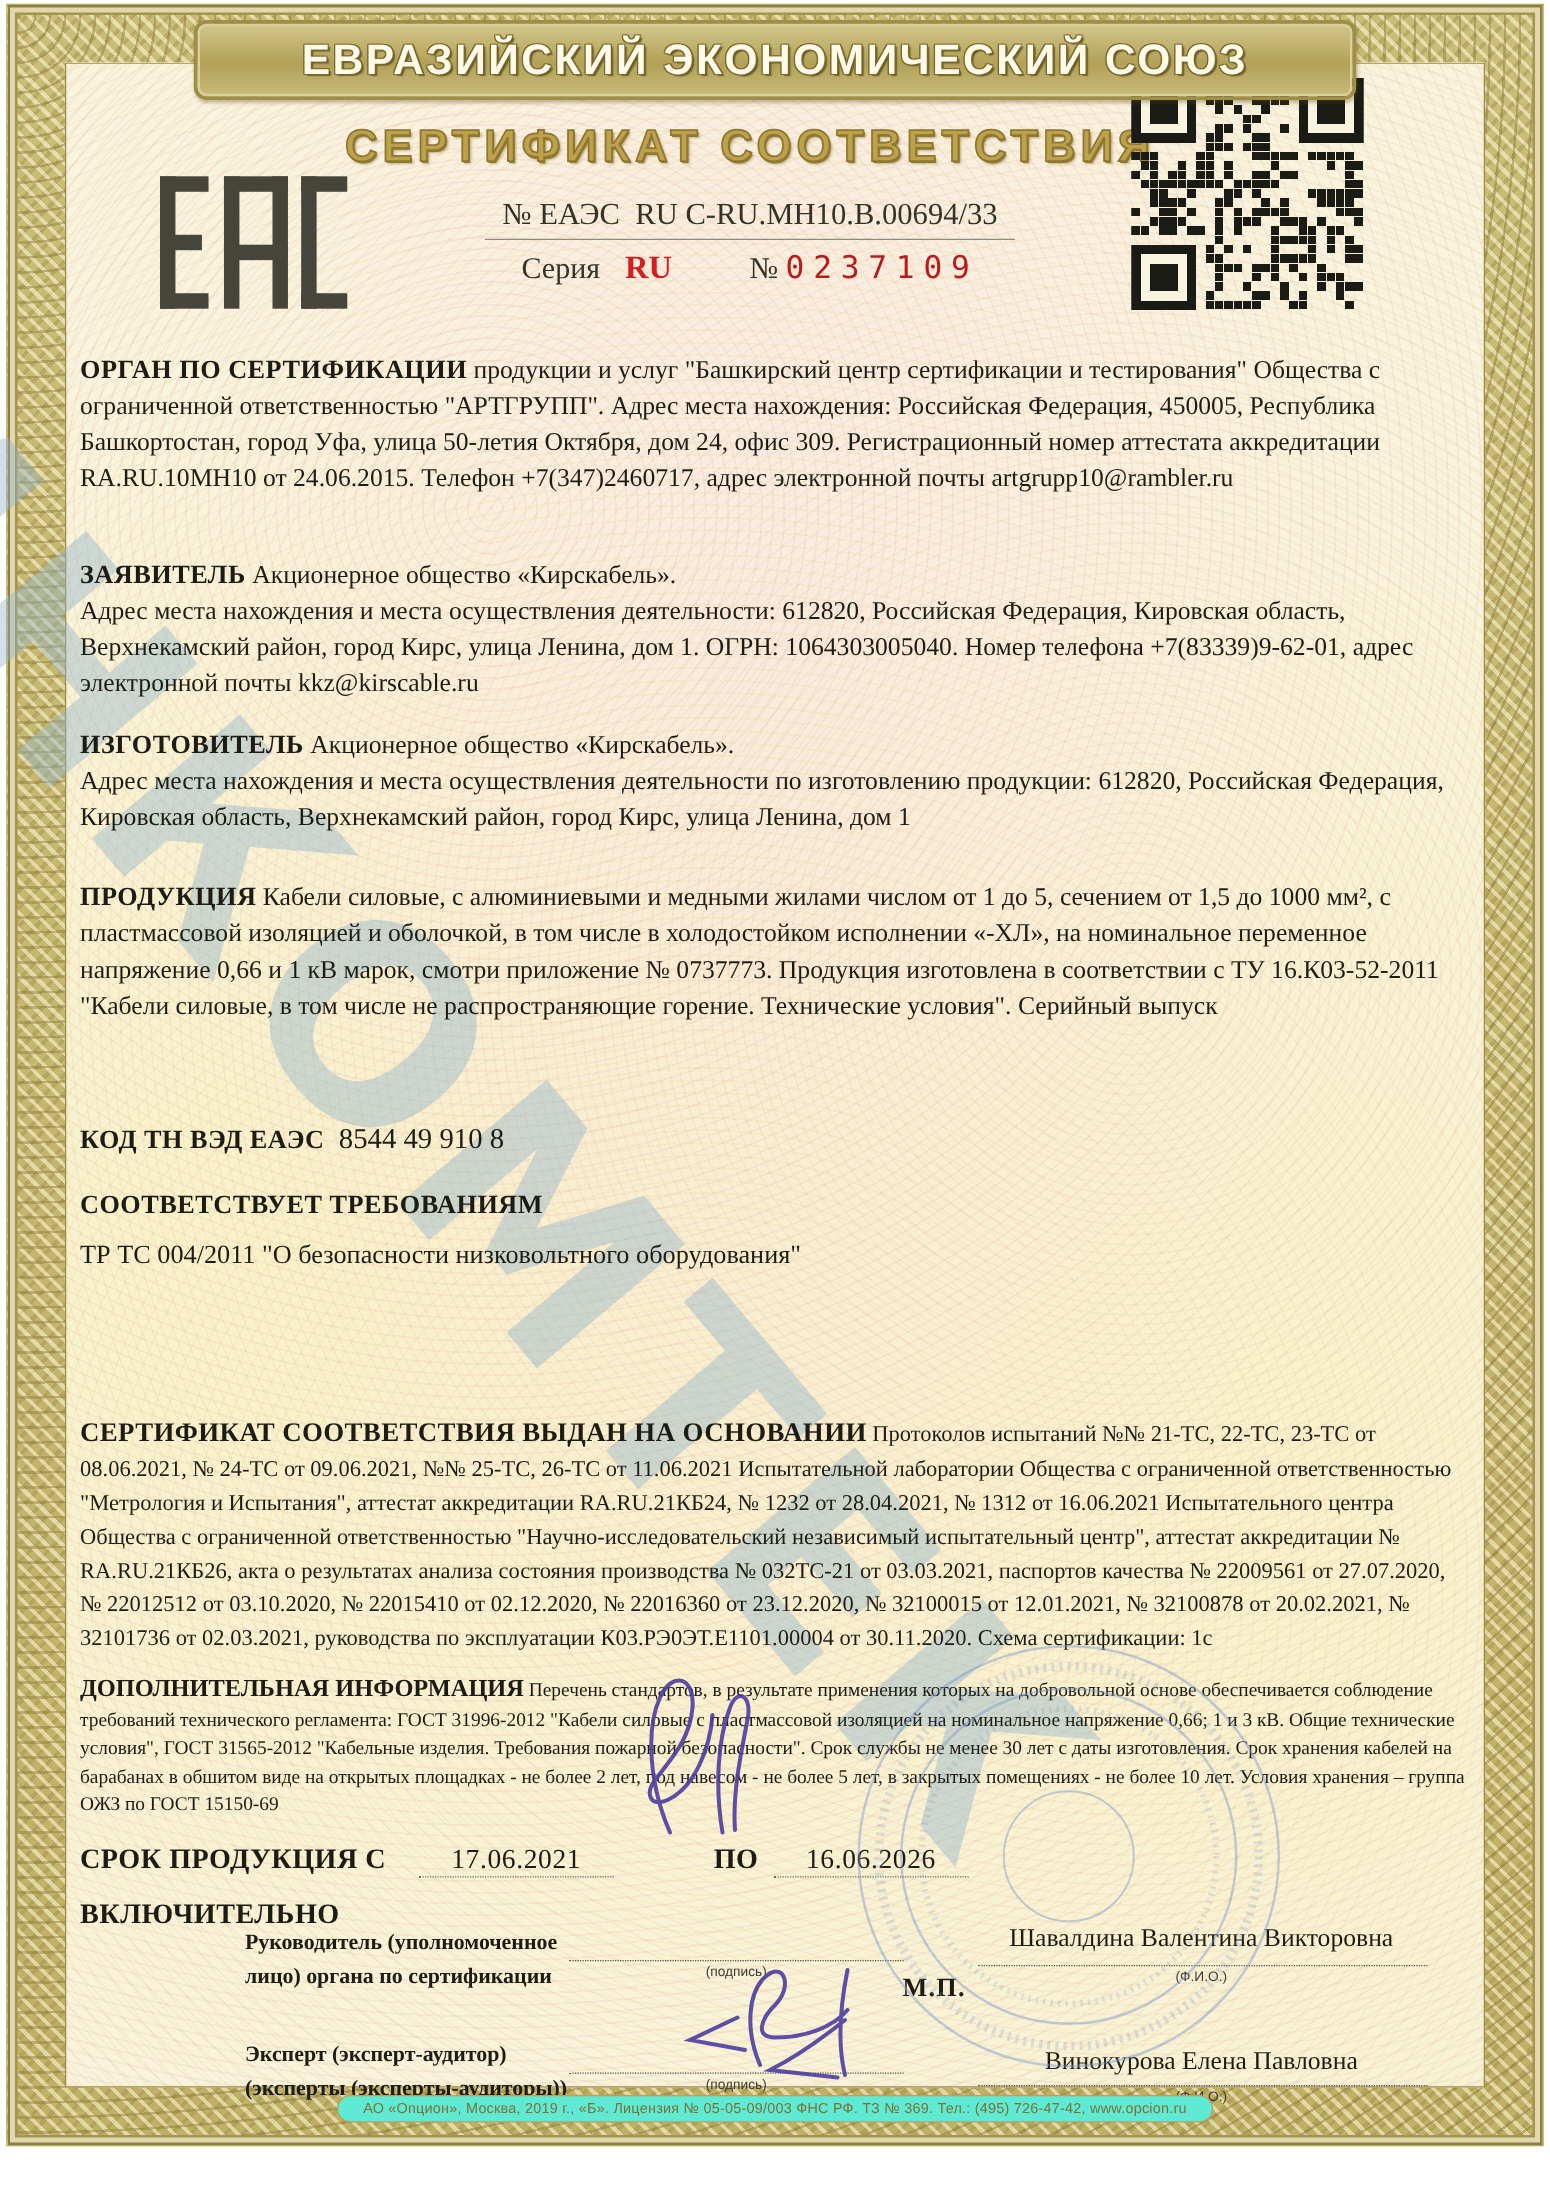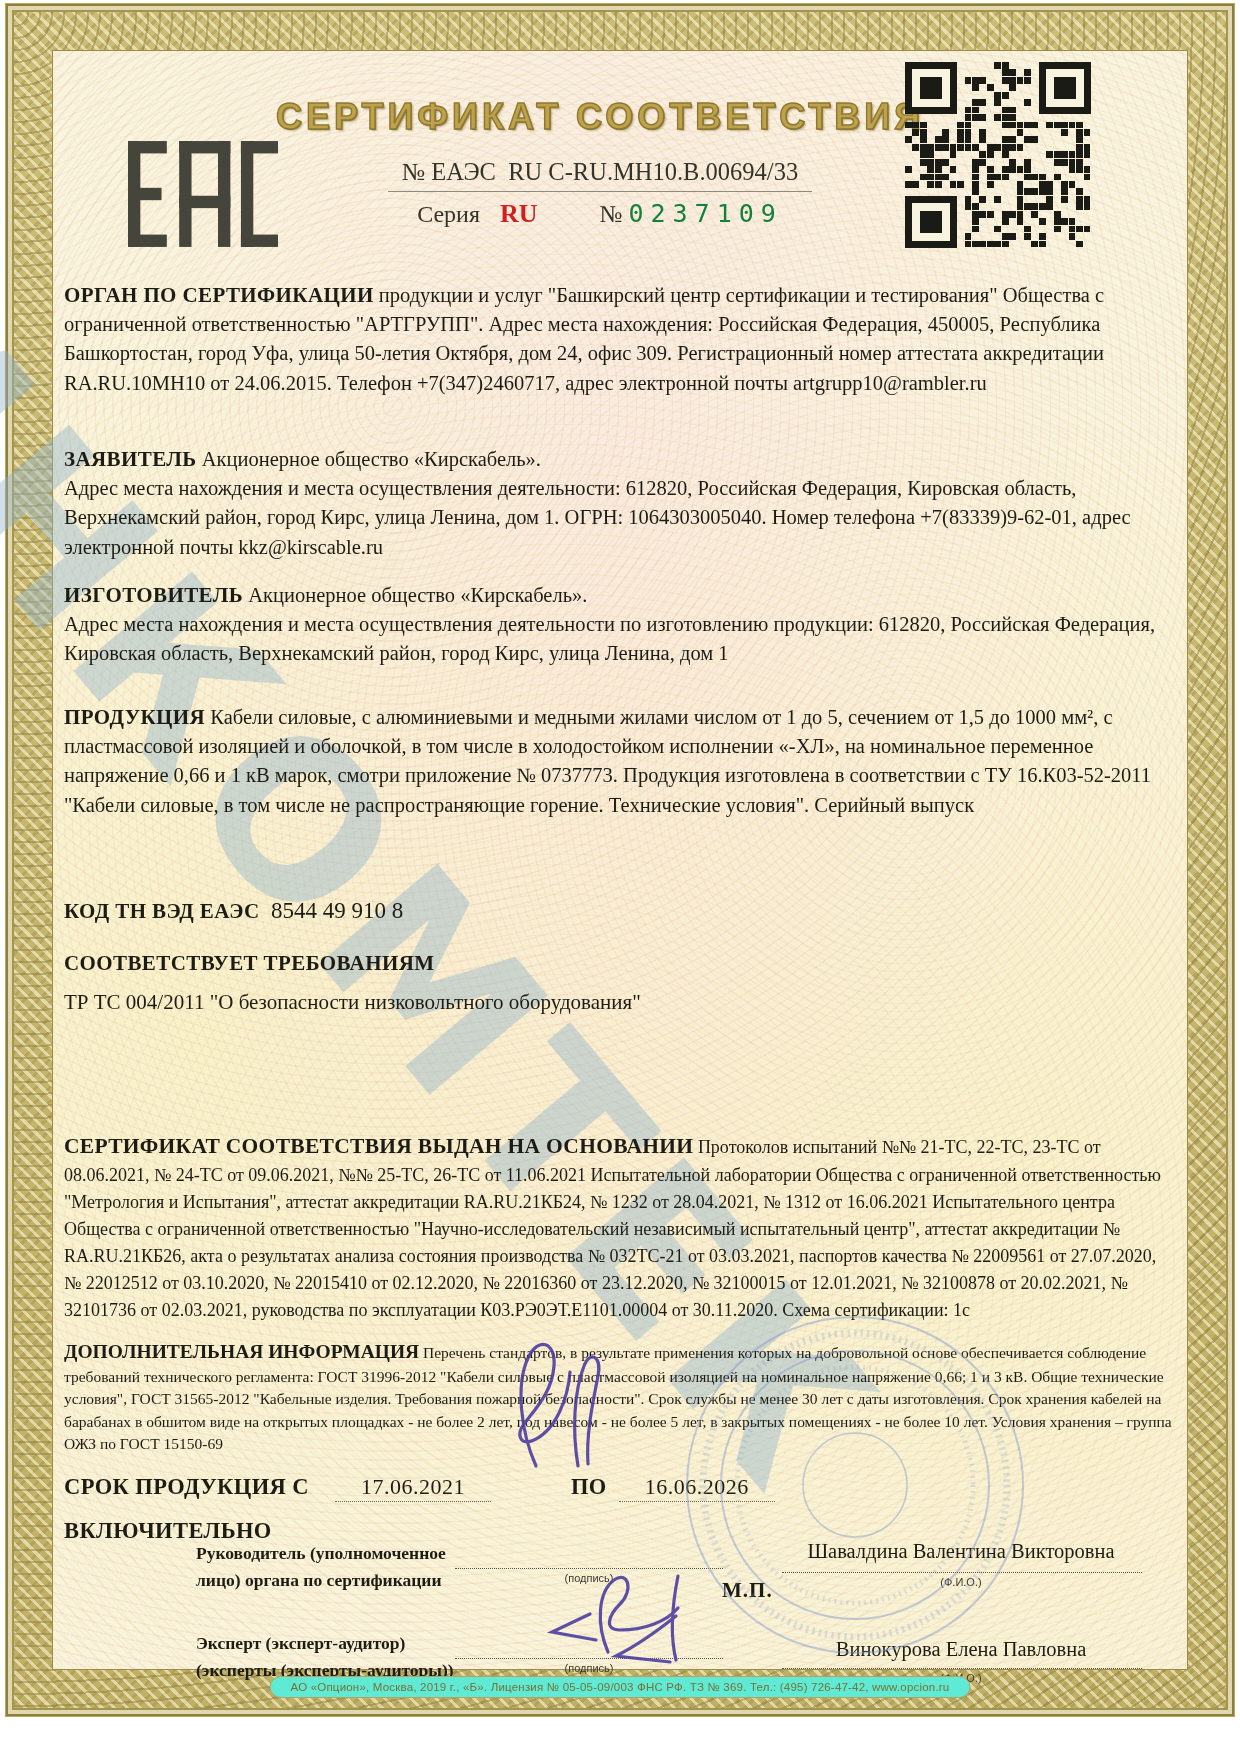--- a/index.html
+++ b/index.html
@@ -39,21 +39,21 @@
   .doc-title{position:absolute;top:96px;left:170px;width:860px;text-align:center;z-index:3;
     font-family:"Liberation Sans", sans-serif;font-weight:bold;font-size:36px;letter-spacing:4px;
     color:#bda14b;-webkit-text-stroke:1.4px #8e7831;
     text-shadow:1px 1px 0 #8f7a30, 2px 2px 2px rgba(120,100,40,.45);}
   .cert-line{position:absolute;top:158px;left:170px;width:860px;text-align:center;z-index:3;
     font-size:24.5px;color:#34332a;}
   .cert-line .rule{display:inline-block;border-bottom:1.5px solid #8c8b7c;padding:0 14px 5px 14px;}
   .series-line{position:absolute;top:199px;left:170px;width:860px;text-align:center;z-index:3;
     font-size:24px;color:#34332a;}
   .series-val{color:#cf1f1f;font-weight:bold;font-size:26px;margin:0 56px 0 14px;}
-  .blank-no{color:#15803d;font-family:"DejaVu Sans Mono", monospace;font-size:25px;
+  .blank-no{color:#b91c1c;font-family:"DejaVu Sans Mono", monospace;font-size:25px;
     letter-spacing:7px;text-align:center;}
   .eac{position:absolute;left:128px;top:134px;z-index:3;}
   .qr{position:absolute;left:905px;top:62px;width:186px;height:186px;z-index:3;}
   
   .sec{position:absolute;left:64px;width:1114px;z-index:2;font-size:20.5px;line-height:1.42;}
   .lbl{font-weight:bold;font-size:21px;letter-spacing:.4px;}
   .big-lbl{font-weight:bold;font-size:21.5px;letter-spacing:.3px;}
   .sec-org{top:260px;}
   .sec-applicant{top:424px;}
   .sec-manufacturer{top:560px;}
@@ -98,20 +98,23 @@
 </style>
 </head>
 <body>
 
 <div class="page">
   <div class="frame"></div>
   <div class="paper"></div>
 
   <div class="watermark">ИНКОМТЕК</div>
 
+  <div class="banner">
+    <span>ЕВРАЗИЙСКИЙ ЭКОНОМИЧЕСКИЙ СОЮЗ</span>
+  </div>
 
   <div class="eac">
     <svg width="150" height="120" viewBox="0 0 170 120">
       <g fill="#45453b">
         <rect x="0" y="0" width="14" height="120"></rect>
           <rect x="0" y="0" width="44" height="14"></rect>
         <rect x="0" y="53" width="38" height="14"></rect>
           <rect x="0" y="106" width="44" height="14"></rect>
         <rect x="58" y="0" width="14" height="120"></rect>
           <rect x="102" y="0" width="14" height="120"></rect>

